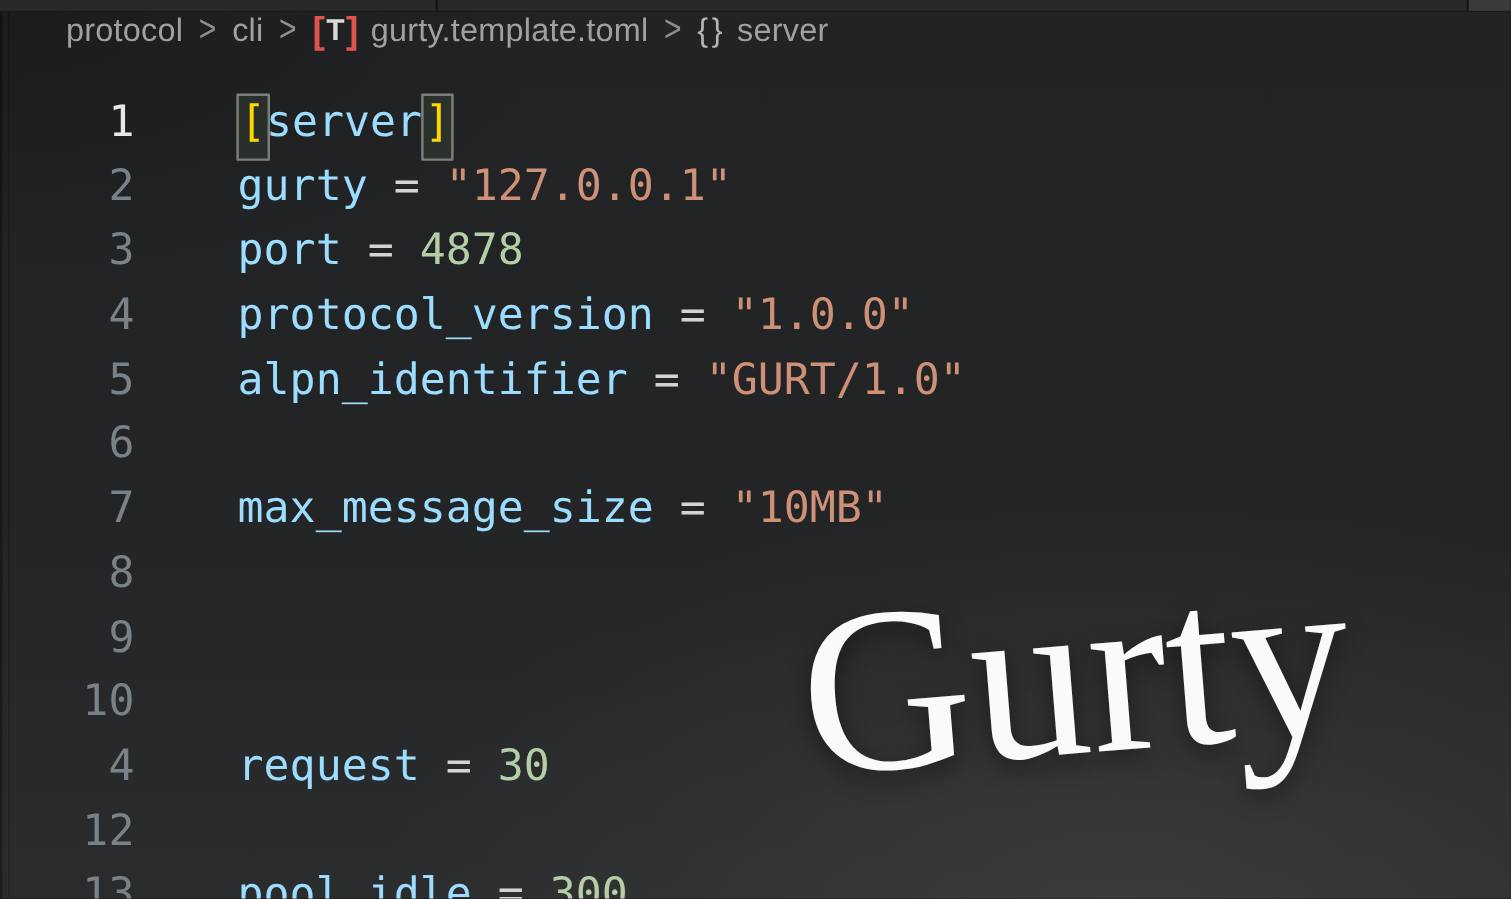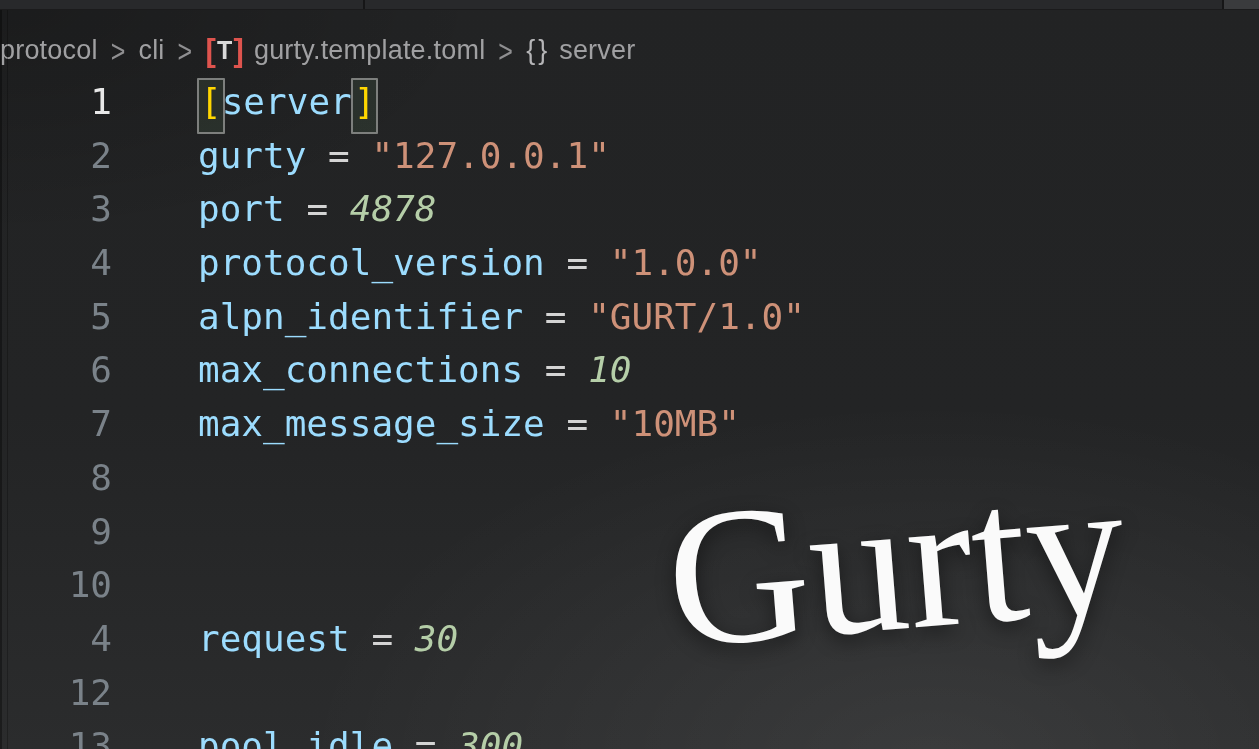--- a/index.html
+++ b/index.html
@@ -19,40 +19,40 @@
   }
 
   
   .tabbar{position:absolute;left:0;top:0;width:100%;height:9px;background:#28292b;border-bottom:1px solid #1b1b1c;z-index:6;}
   .tabbar .tab-divider{position:absolute;top:0;bottom:0;width:2px;background:#161617;}
   .tabbar .tab-right-seg{position:absolute;top:0;bottom:0;left:1222px;right:0;background:#3a3b3d;border-left:2px solid #161617;}
 
   
   .breadcrumbs{
     position:absolute;left:0;top:10px;height:56px;width:100%;
-    display:flex;align-items:flex-end;box-sizing:border-box;
+    display:flex;align-items:flex-start;padding-left:55px;box-sizing:border-box;
     color:var(--breadcrumb-text,#a0a0a2);font-size:27px;letter-spacing:0.2px;z-index:4;
   }
   .crumb{cursor:pointer;}
   .crumb-sep{margin:0 13px;color:#8f8f91;display:inline-block;transform:scaleY(1.25);font-size:25px;}
   .toml-icon{display:inline-flex;align-items:center;margin-right:10px;font-weight:700;}
   .toml-icon .tbrk{color:var(--toml-icon-red,#de544e);font-size:31px;font-weight:600;line-height:1;}
   .toml-icon .tletter{color:#d9d9d9;font-size:25px;font-weight:700;margin:0 1px;line-height:1;}
   .sym-icon{color:#b5b5b7;font-size:27px;margin-right:9px;letter-spacing:3px;font-weight:500;}
 
   
   .code-area{position:absolute;left:0;top:75px;width:100%;z-index:2;
     font-family:"DejaVu Sans Mono","Liberation Mono",monospace;font-size:36px;}
   .line{display:flex;height:53.7px;line-height:53.7px;white-space:pre;}
   .gutter{width:112px;flex:0 0 112px;text-align:right;color:var(--gutter,#7a8289);}
   .gutter.active{color:var(--gutter-active,#e8e8e8);}
   .code{padding-left:86px;}
   .tk-key{color:var(--key,#9cdcfe);}
   .tk-str{color:var(--string,#ce9178);}
-  .tk-num{color:var(--number,#b5cea8);font-style:italic;}
+  .tk-num{color:var(--number,#b5cea8);}
   .tk-bracket{color:var(--bracket,#ffd700);}
   .tk-op{color:var(--operator,#d4d4d4);}
   .tk-punct{color:var(--operator,#d4d4d4);}
   .bm{ 
     border:2px solid #7d7f7d;background:rgba(95,130,95,0.16);
     padding:1px 1px 10px;margin:-1px -3px -10px -1px;border-radius:1px;
   }
 
   
   .watermark{
@@ -89,21 +89,21 @@
     <span class="sym-icon">{}</span>
     <span class="crumb">server</span>
   </div>
 
   <div class="code-area" id="code-area">
       <div class="line"><div class="gutter active">1</div><div class="code"><span class="tk-bracket bm">[</span><span class="tk-key">server</span><span class="tk-bracket bm">]</span></div></div>
       <div class="line"><div class="gutter">2</div><div class="code"><span class="tk-key">gurty</span><span class="tk-op"> = </span><span class="tk-str">"127.0.0.1"</span></div></div>
       <div class="line"><div class="gutter">3</div><div class="code"><span class="tk-key">port</span><span class="tk-op"> = </span><span class="tk-num">4878</span></div></div>
       <div class="line"><div class="gutter">4</div><div class="code"><span class="tk-key">protocol_version</span><span class="tk-op"> = </span><span class="tk-str">"1.0.0"</span></div></div>
       <div class="line"><div class="gutter">5</div><div class="code"><span class="tk-key">alpn_identifier</span><span class="tk-op"> = </span><span class="tk-str">"GURT/1.0"</span></div></div>
-      <div class="line"><div class="gutter">6</div><div class="code"><span class="tk-key">max_connections</span><span class="tk-op"> = </span><span class="tk-num">10</span></div></div>
+      <div class="line"><div class="gutter">6</div></div>
       <div class="line"><div class="gutter">7</div><div class="code"><span class="tk-key">max_message_size</span><span class="tk-op"> = </span><span class="tk-str">"10MB"</span></div></div>
       <div class="line"><div class="gutter">8</div><div class="code"></div></div>
       <div class="line"><div class="gutter">9</div></div>
       <div class="line"><div class="gutter">10</div></div>
       <div class="line"><div class="gutter">4</div><div class="code"><span class="tk-key">request</span><span class="tk-op"> = </span><span class="tk-num">30</span></div></div>
       <div class="line"><div class="gutter">12</div></div>
       <div class="line"><div class="gutter">13</div><div class="code"><span class="tk-key">pool_idle</span><span class="tk-op"> = </span><span class="tk-num">300</span></div></div>
     </div>
 
   <div class="watermark">Gurty</div>

